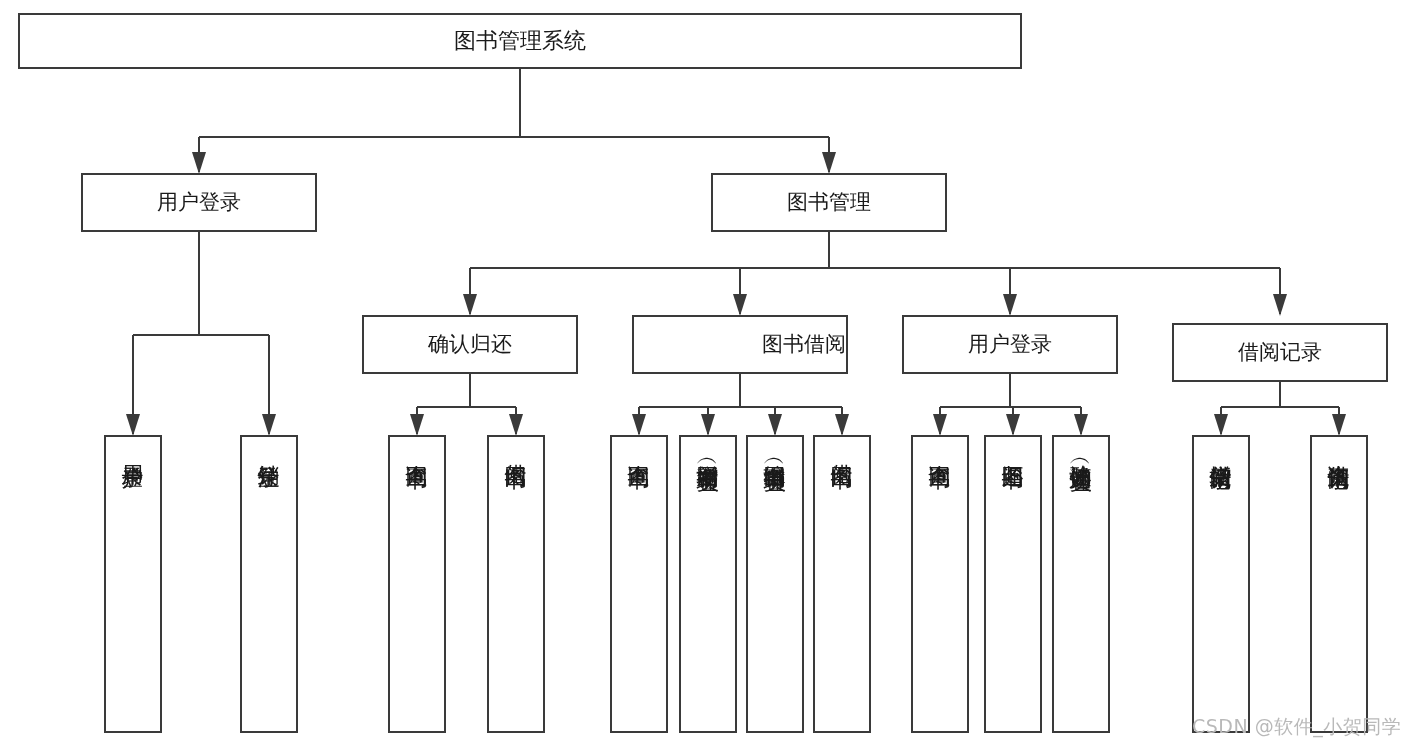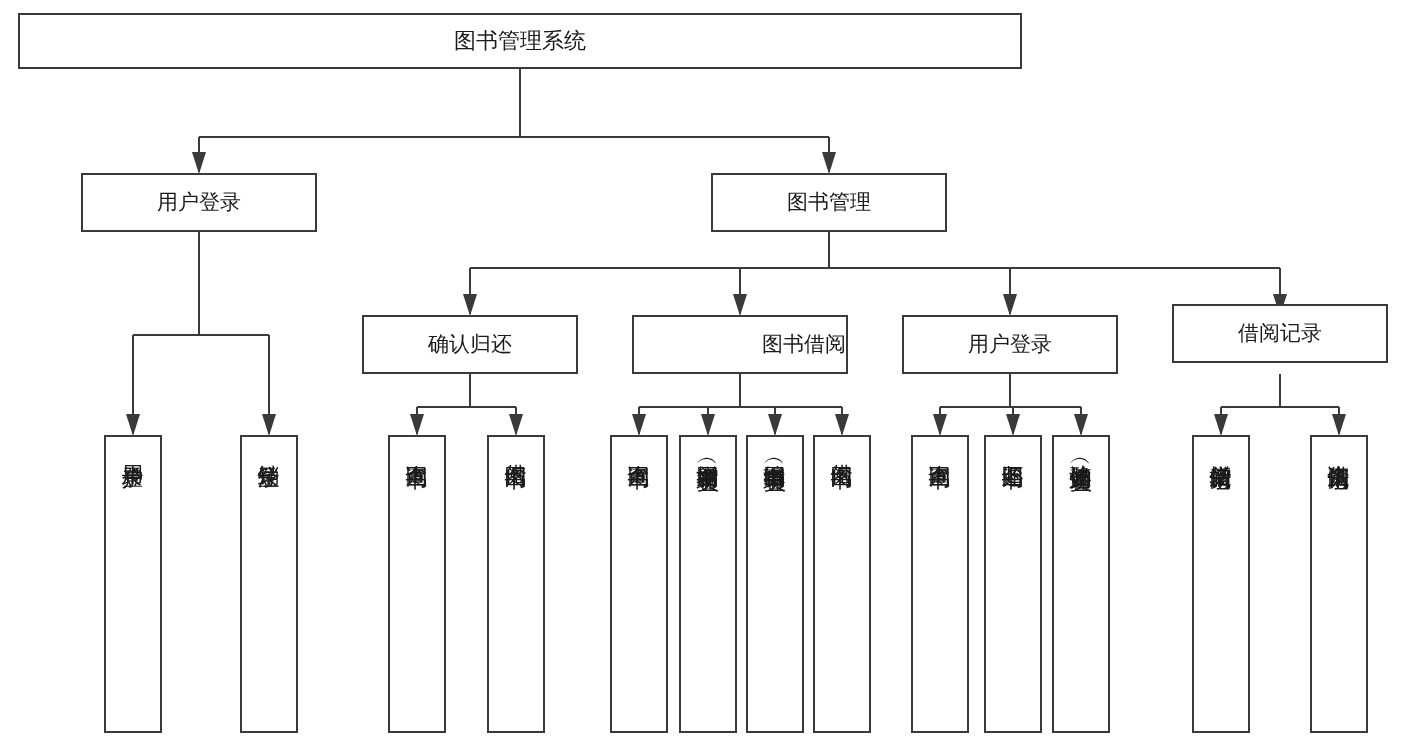--- a/index.html
+++ b/index.html
@@ -141,21 +141,21 @@
       </div>
       <div class="node h" style="left: 362px; top: 315px; width: 216px; height: 59px;">
         <span class="label">确认归还</span>
       </div>
       <div class="node h" style="left: 632px; top: 315px; width: 216px; height: 59px; justify-content: flex-end;">
         <span class="label">图书借阅</span>
       </div>
       <div class="node h" style="left: 902px; top: 315px; width: 216px; height: 59px;">
         <span class="label">用户登录</span>
       </div>
-      <div class="node h" style="left: 1172px; top: 304px; width: 216px; height: 59px;">
+      <div class="node h" style="left: 1172px; top: 323px; width: 216px; height: 59px;">
         <span class="label">借阅记录</span>
       </div>
       <div class="node v" style="left: 104px; top: 435px; width: 58px; height: 298px;">
         <span class="label">用户登录</span>
       </div>
       <div class="node v" style="left: 240px; top: 435px; width: 58px; height: 298px;">
         <span class="label">注销登录</span>
       </div>
       <div class="node v" style="left: 388px; top: 435px; width: 58px; height: 298px;">
         <span class="label">查询图书</span>
@@ -184,13 +184,14 @@
       <div class="node v" style="left: 1052px; top: 435px; width: 58px; height: 298px;">
         <span class="label">确认归还（管理员）</span>
       </div>
       <div class="node v" style="left: 1192px; top: 435px; width: 58px; height: 298px;">
         <span class="label">新增借阅记录</span>
       </div>
       <div class="node v" style="left: 1310px; top: 435px; width: 58px; height: 298px;">
         <span class="label">查询借阅记录</span>
       </div>
     </div>
+  <div class="watermark" style="left:1192px; top:714px;">CSDN @软件_小贺同学</div>
 </div>
 
 </body></html>

